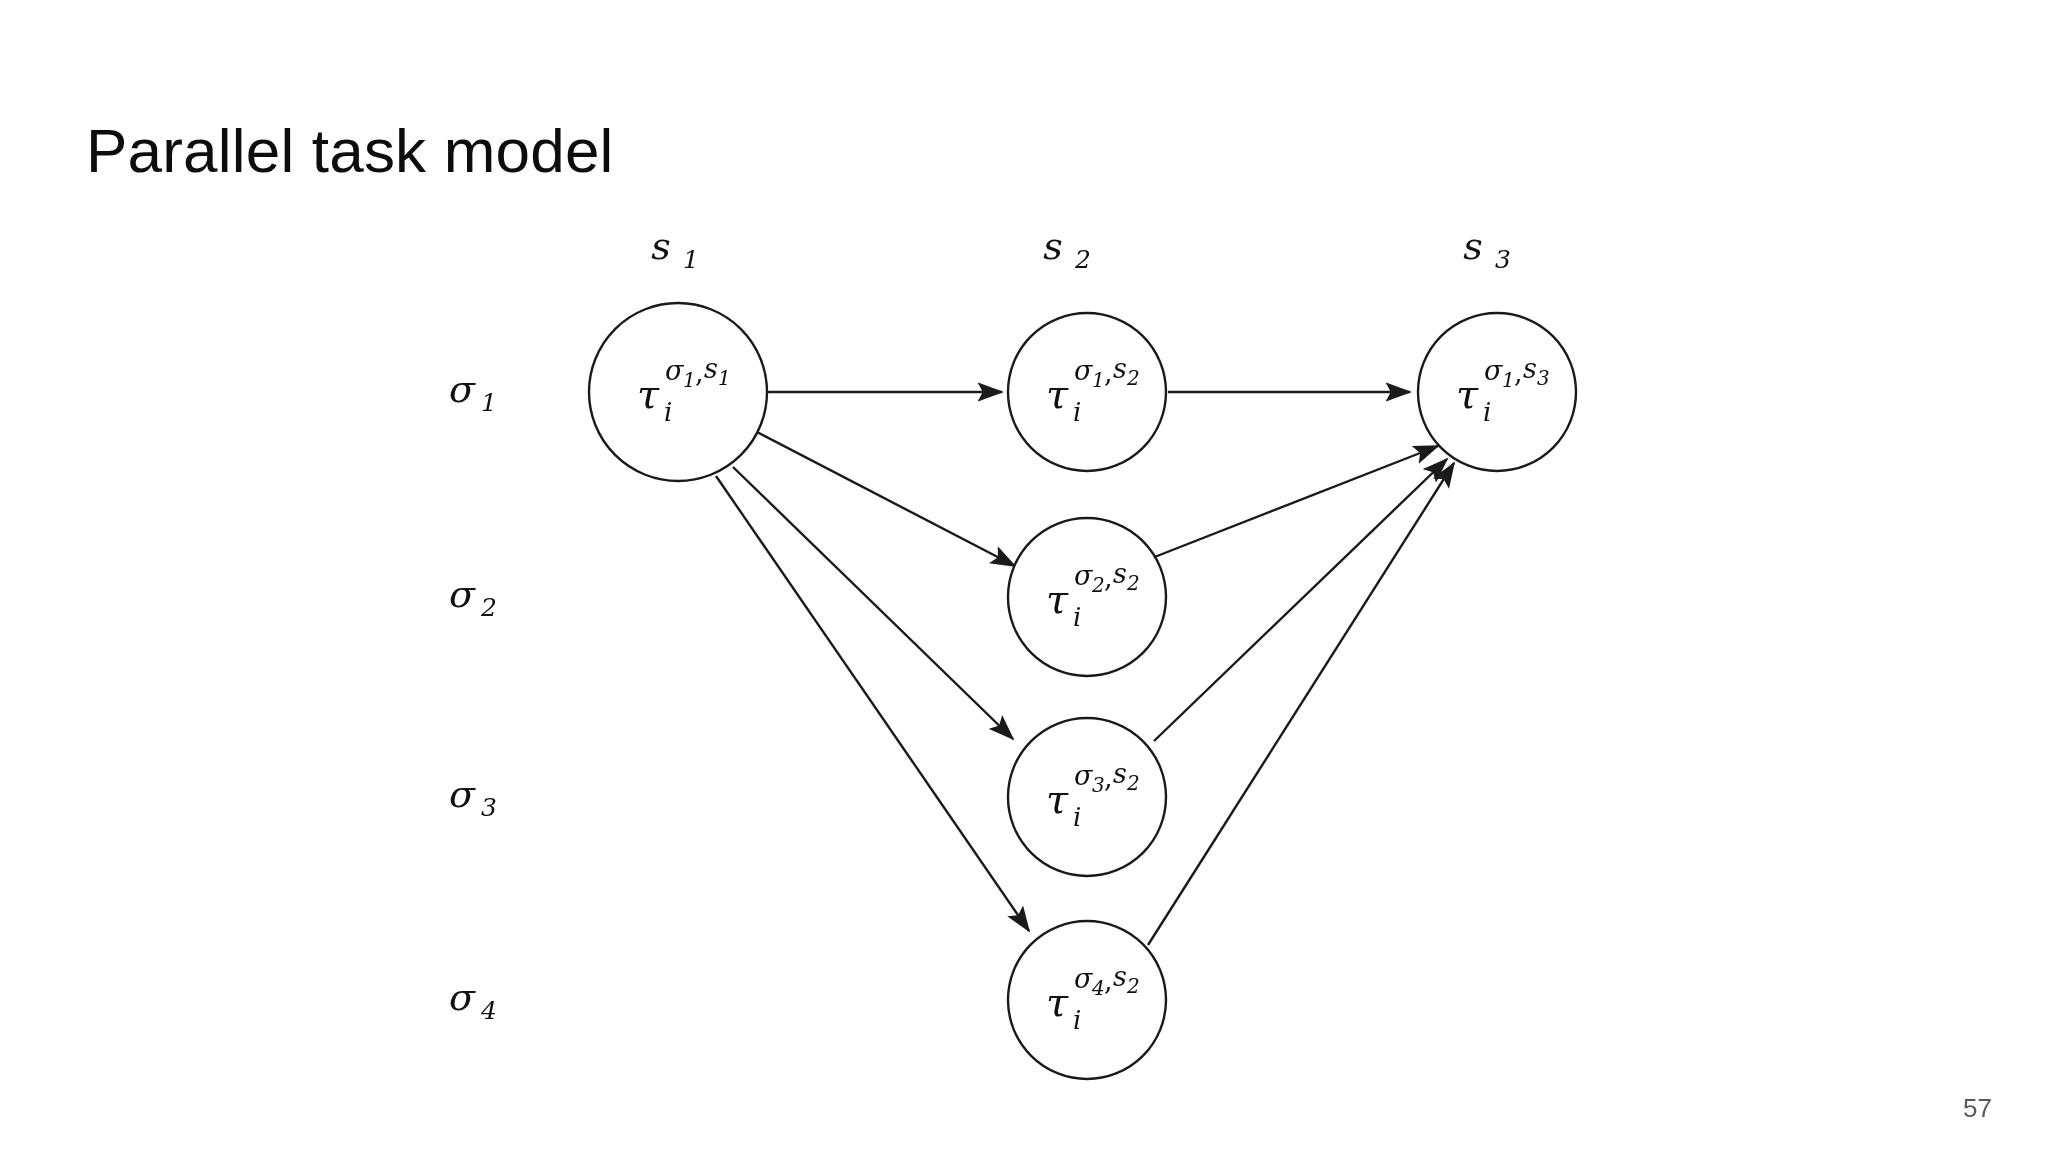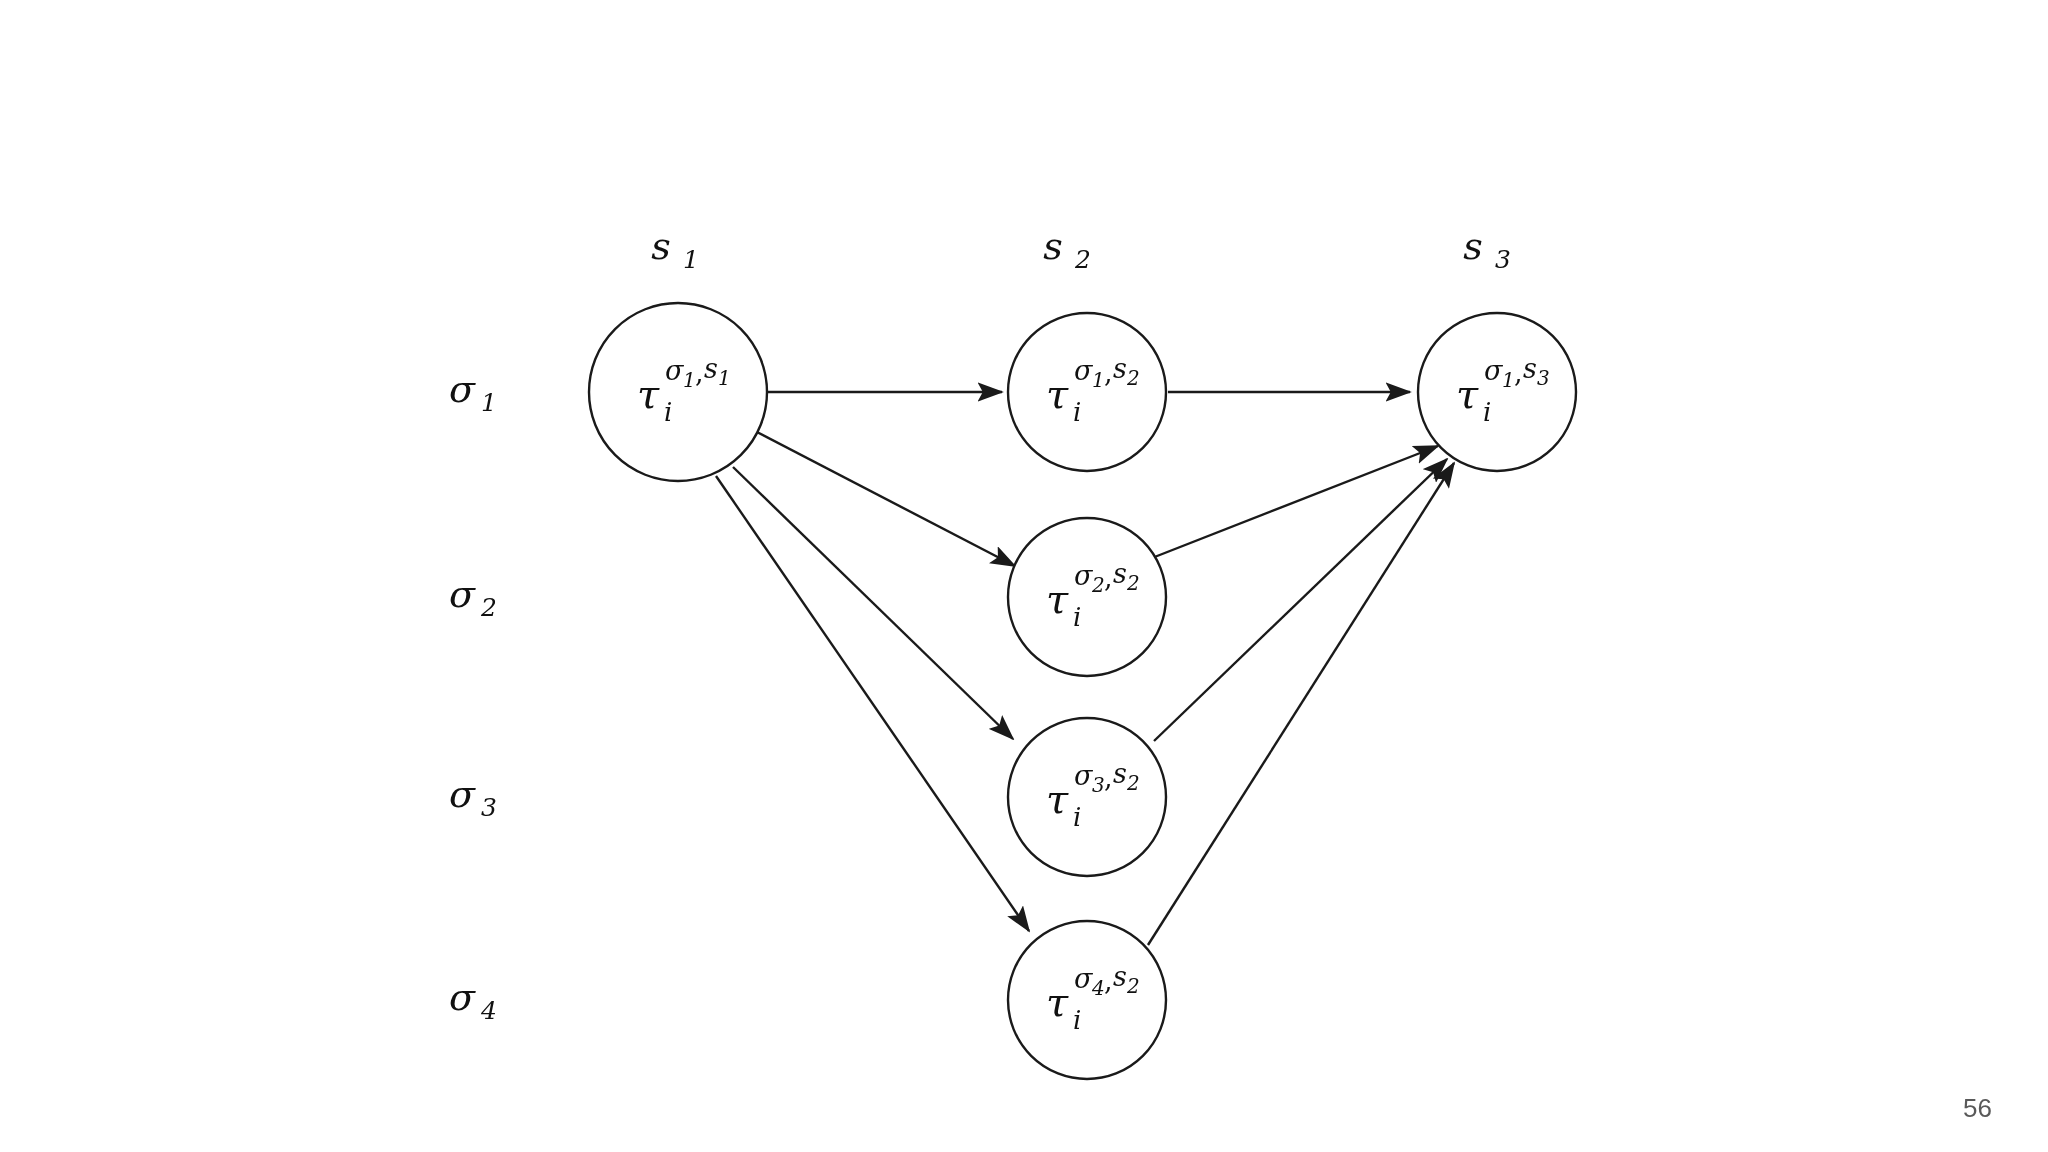--- a/index.html
+++ b/index.html
@@ -79,20 +79,21 @@
   .hdr-base { font-size: 38px; }
   .hdr-sub  { font-size: 25px; }
   .row-base { font-size: 38px; }
   .row-sub  { font-size: 25px; }
 </style>
 </head>
 <body>
 
 <div id="slide">
 
+  <div id="slide-title">Parallel task model</div>
 
   <div id="figure">
     <svg class="fig" viewBox="0 0 2048 1152" xmlns="http://www.w3.org/2000/svg">
       <defs>
         <marker id="arrowhead" markerWidth="11" markerHeight="8" refX="10.2" refY="4" orient="auto" markerUnits="strokeWidth">
           <path d="M0,0 L11,4 L0,8 L2.2,4 Z" fill="#1a1a1a"></path>
         </marker>
       </defs>
 
       <g>
@@ -206,15 +207,15 @@
           <text class="math m-supsub" x="1092" y="989" text-anchor="start">4</text>
           <text class="math m-punc m-sup" x="1104" y="982" text-anchor="start">,</text>
           <text class="math m-sup" x="1113" y="978" text-anchor="start">s</text>
           <text class="math m-supsub" x="1127" y="987" text-anchor="start">2</text>
         </g>
 
       </g>
     </svg>
   </div>
 
-  <div id="page-number">56</div>
+  <div id="page-number">57</div>
 
 </div>
 
 </body></html>

